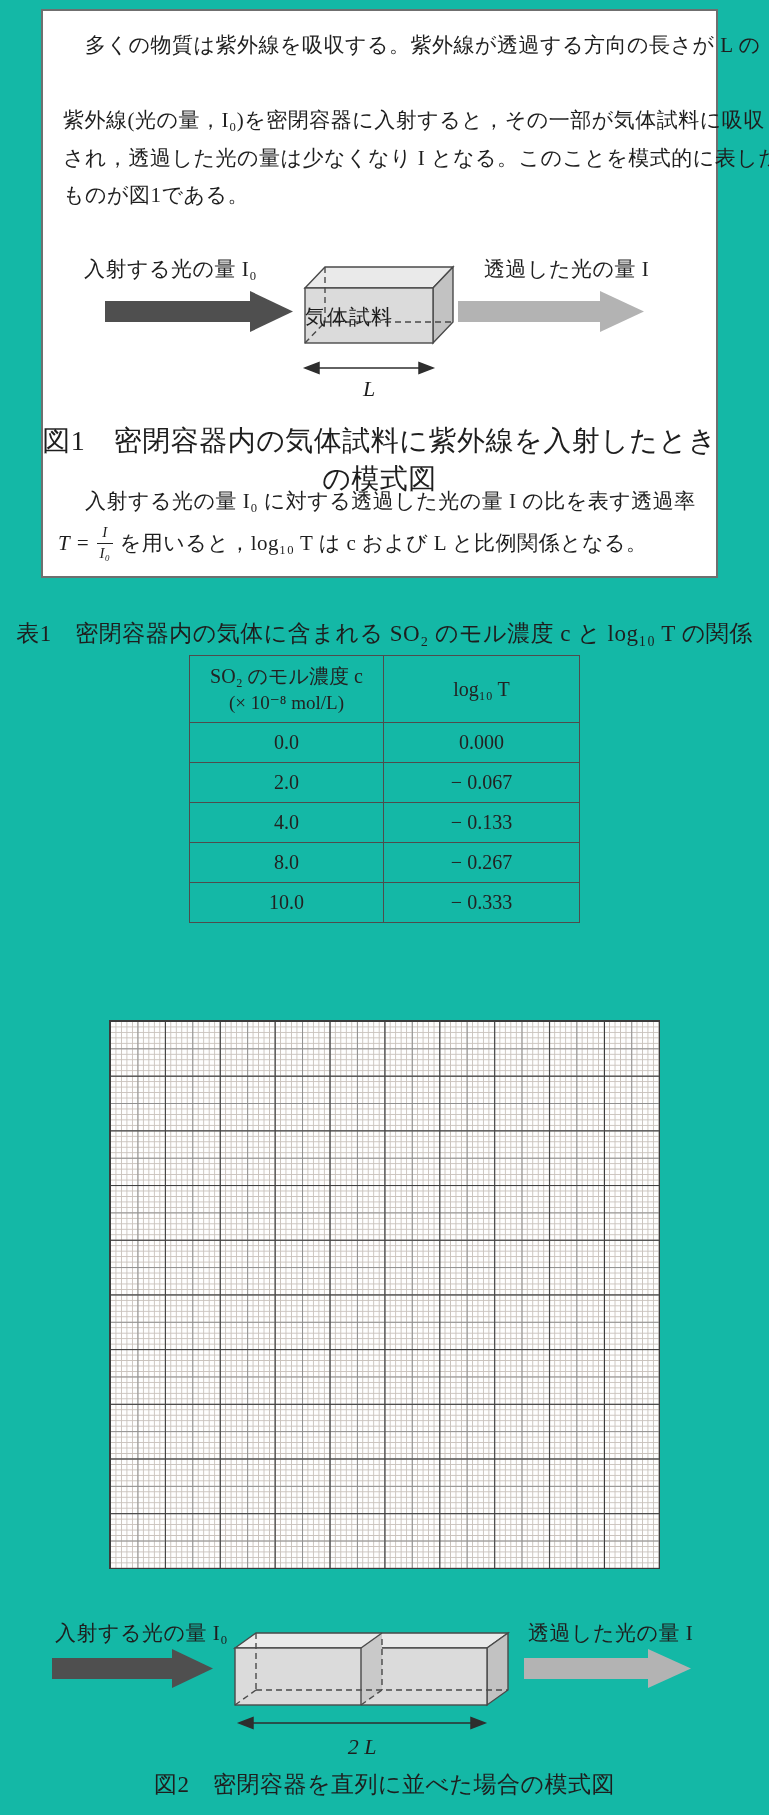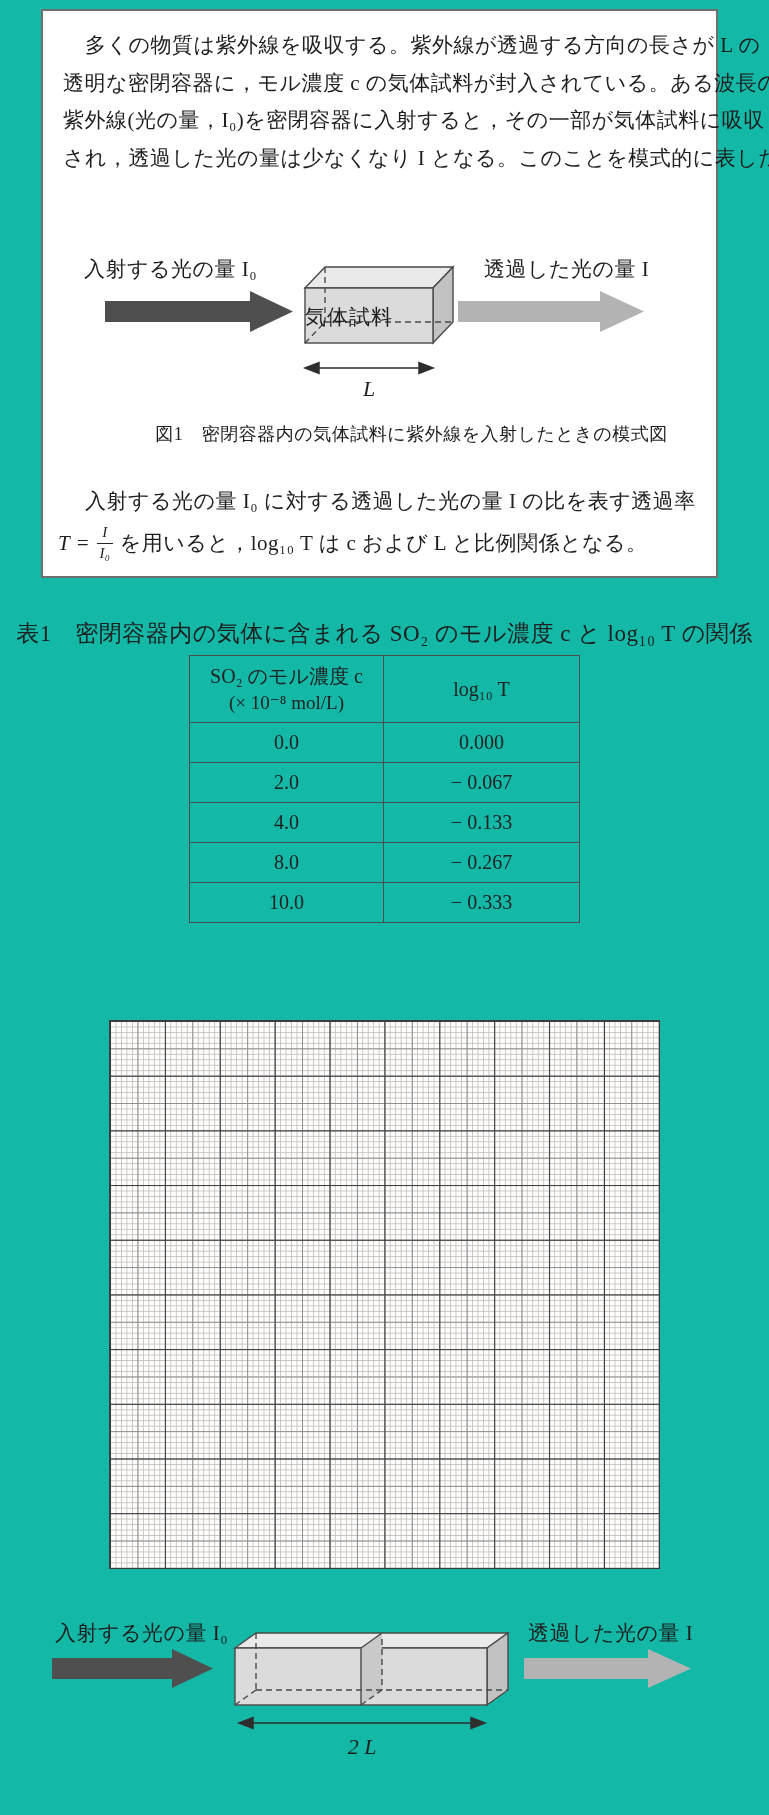--- a/index.html
+++ b/index.html
@@ -11,21 +11,21 @@
   .abs{position:absolute;}
 
   
   .intro-box{left:41px;top:9px;width:677px;height:569px;border:2px solid #6f6f6f;box-sizing:border-box;background:#fff;}
   .para-line{left:63px;width:648px;font-size:21px;line-height:37.5px;letter-spacing:.5px;white-space:nowrap;}
   .indent{text-indent:22px;}
 
   
   .fig-label{font-size:21px;white-space:nowrap;letter-spacing:.5px;}
   .fig-caption{width:769px;text-align:center;font-size:23px;letter-spacing:.5px;}
-  .caption-inbox{left:41px;width:677px;text-align:center;font-size:18px;letter-spacing:.5px;margin-left:32px;}
+  .caption-inbox{left:41px;width:677px;text-align:center;font-size:28px;letter-spacing:.5px;}
   .gas-label{left:305px;top:303px;width:128px;font-size:21px;letter-spacing:1px;}
   .dim-label{text-align:center;font-style:italic;font-size:22px;}
 
   
   .formula-row{left:58px;top:521px;height:44px;display:flex;align-items:center;font-size:21px;white-space:nowrap;letter-spacing:.5px;}
   .var{font-style:italic;}
   .frac{display:inline-flex;flex-direction:column;align-items:center;font-size:15px;line-height:1.15;font-style:italic;margin:0 7px;}
   .frac .num{border-bottom:1.3px solid #222;padding:0 5px 1px;}
   .frac .den{padding-top:1px;}
 
@@ -53,23 +53,23 @@
   svg{display:block;}
 </style>
 </head>
 <body>
 
 <div class="page">
 
   <div class="abs intro-box"></div>
 
   <div class="abs para-line indent" style="top:27px">多くの物質は紫外線を吸収する。紫外線が透過する方向の長さが L の</div>
-  <div class="abs para-line" style="top:64.5px">透明な密閉容器に，モル濃度 c の気体試料が封入されている。ある波長の</div>
   <div class="abs para-line" style="top:102px">紫外線(光の量，I₀)を密閉容器に入射すると，その一部が気体試料に吸収</div>
   <div class="abs para-line" style="top:139.5px">され，透過した光の量は少なくなり I となる。このことを模式的に表した</div>
+  <div class="abs para-line" style="top:177px">ものが図1である。</div>
 
   <div class="abs fig-label" style="left:84px;top:255px">入射する光の量 I₀</div>
   <div class="abs fig-label" style="left:484px;top:255px">透過した光の量 I</div>
 
   <svg class="abs" style="left:41px;top:246px" width="677" height="165" viewBox="41 246 677 165">
 
     <g>
       <rect x="105" y="301" width="145" height="21" fill="#4f4f4f"></rect>
       <polygon points="250,291 293,311.5 250,332" fill="#4f4f4f"></polygon>
     </g>
@@ -188,14 +188,15 @@
     </g>
 
     <g stroke="#2e2e2e" stroke-width="1.5" fill="#2e2e2e">
       <line x1="244" y1="1723" x2="480" y2="1723"></line>
       <polygon points="239,1723 253,1717.5 253,1728.5"></polygon>
       <polygon points="485,1723 471,1717.5 471,1728.5"></polygon>
     </g>
   </svg>
 
   <div class="abs dim-label" style="left:299px;top:1734px;width:126px">2 L</div>
+  <div class="abs fig-caption" style="top:1769px">図2　密閉容器を直列に並べた場合の模式図</div>
 
 </div>
 
 </body></html>

